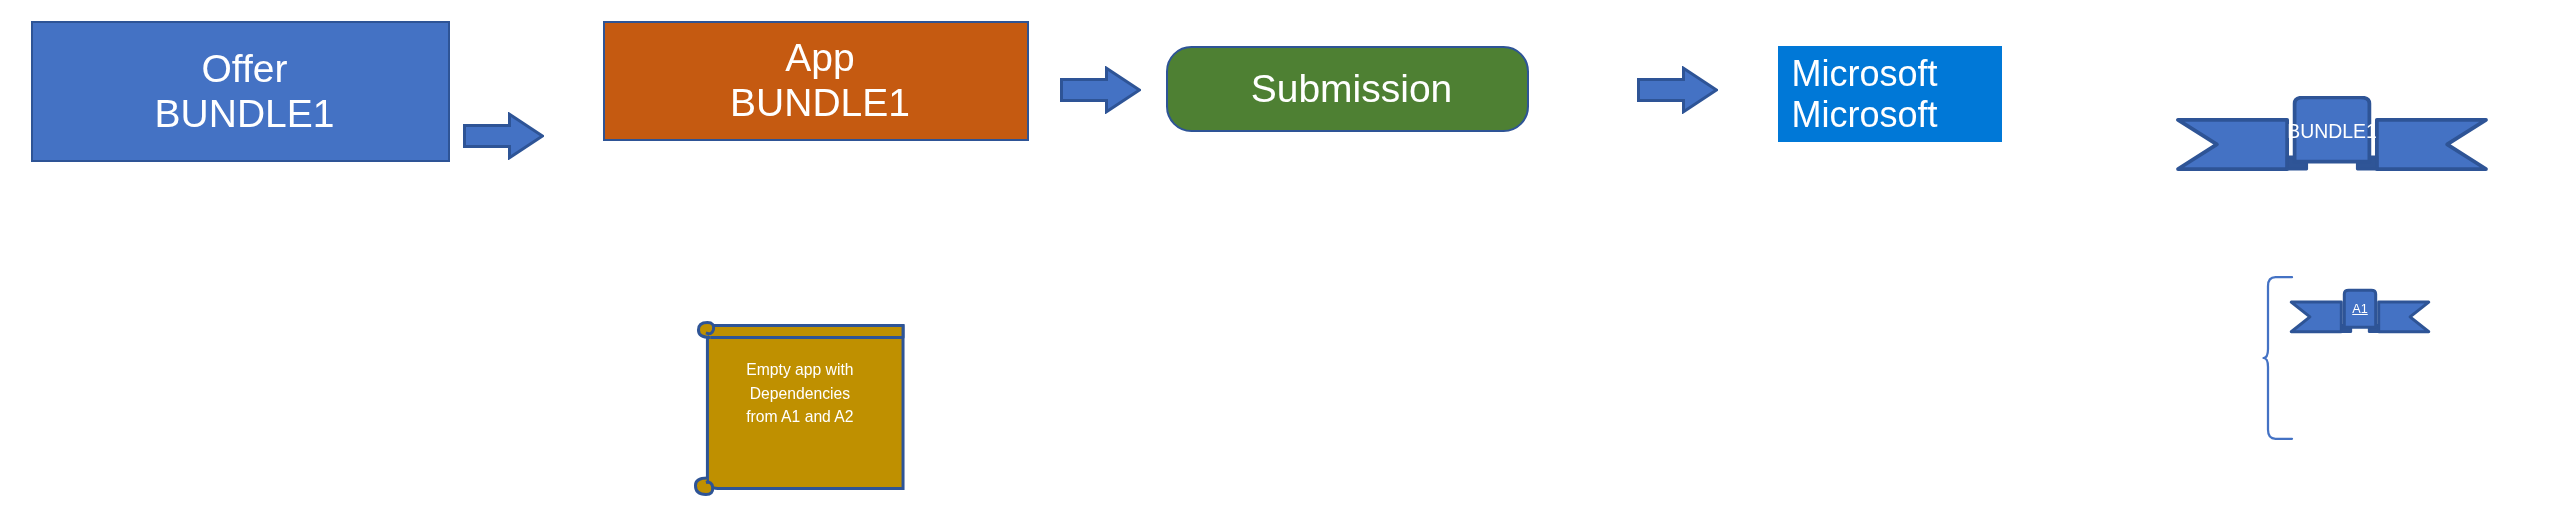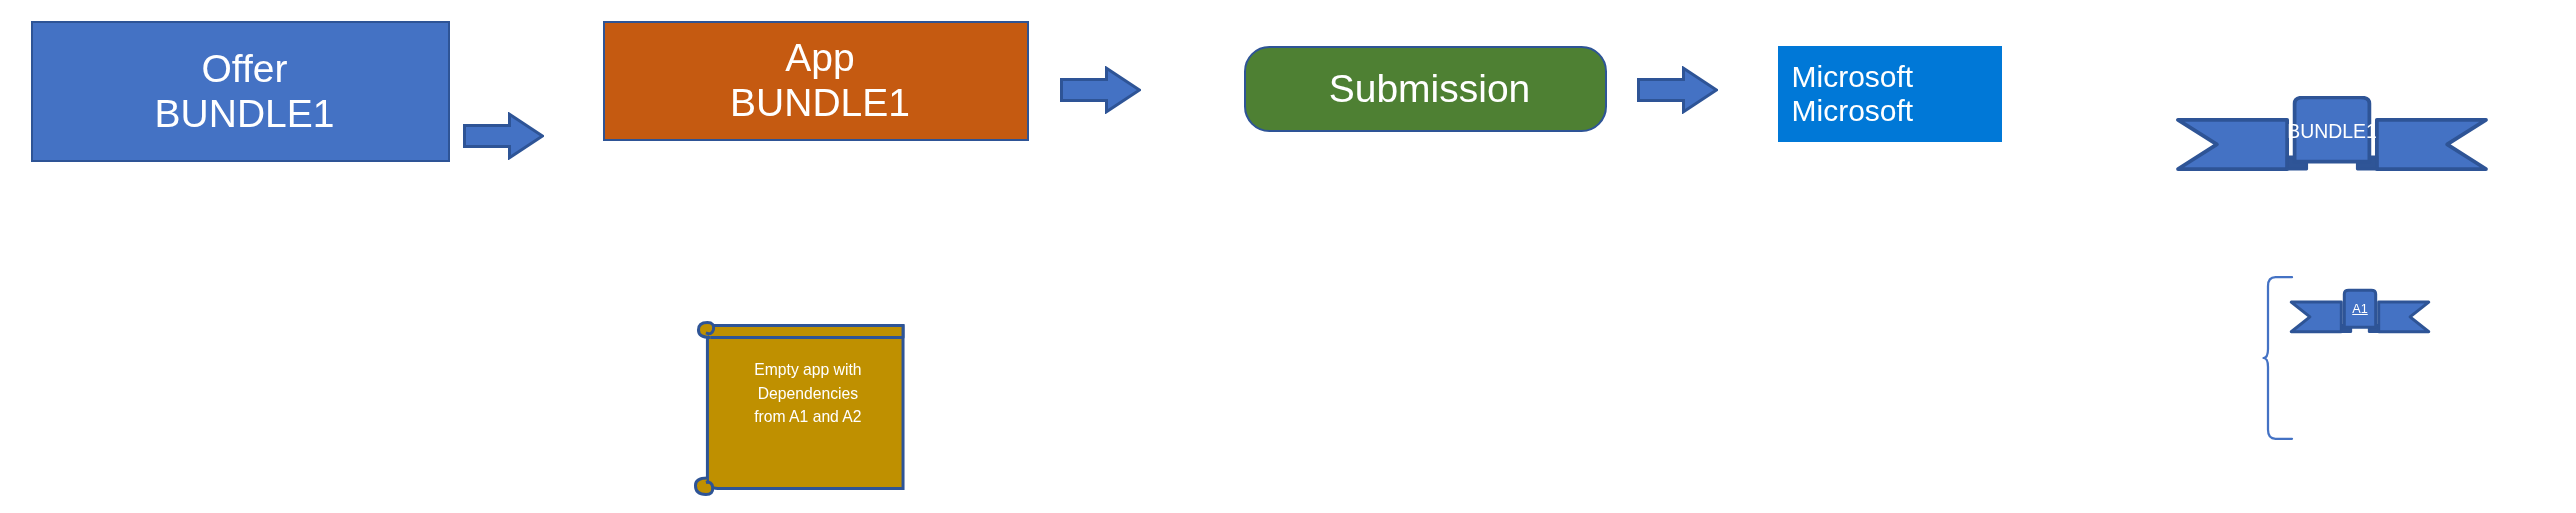--- a/index.html
+++ b/index.html
@@ -38,31 +38,31 @@
     border: 2.2px solid #2E5496;
     font-size: 39px;
   }
   .box-app {
     left: 603px; top: 21px; width: 426px; height: 120px;
     background: #C55A11;
     border: 2.2px solid #2E5496;
     font-size: 39px;
   }
   .box-submission {
-    left: 1244px; top: 46px; width: 363px; height: 86px;
+    left: 1166px; top: 46px; width: 363px; height: 86px;
     background: #4E8033;
     border: 2.2px solid #2E5496;
     border-radius: 25.4px;
     font-size: 39px;
   }
   .box-appsource {
     left: 1778px; top: 46px; width: 224px; height: 96px;
     background: #0078D7;
     border: none;
-    font-size: 30px;
+    font-size: 36px;
     align-items: flex-start;
     padding-left: 13.5px;
     text-align: left;
   }
   .box-line { display: block; white-space: nowrap; }
 
   
   .arrow {
     width: 81px;
     height: 48px;
@@ -76,21 +76,20 @@
   .scroll-note svg { display:block; width: 100%; height: 100%; }
   .scroll-text {
     position: absolute;
     left: 19.4px;
     top: 43px;
     width: 185px;
     color: #ffffff;
     font-size: 15.7px;
     line-height: 1.5;
     text-align: center;
-    margin-left: 8px;
   }
   .scroll-text span { display: block; white-space: nowrap; }
 
   
   .ribbon { }
   .ribbon svg { display:block; width:100%; height:100%; }
   .ribbon-label {
     position: absolute;
     left: 0; right: 0;
     color: #ffffff;

